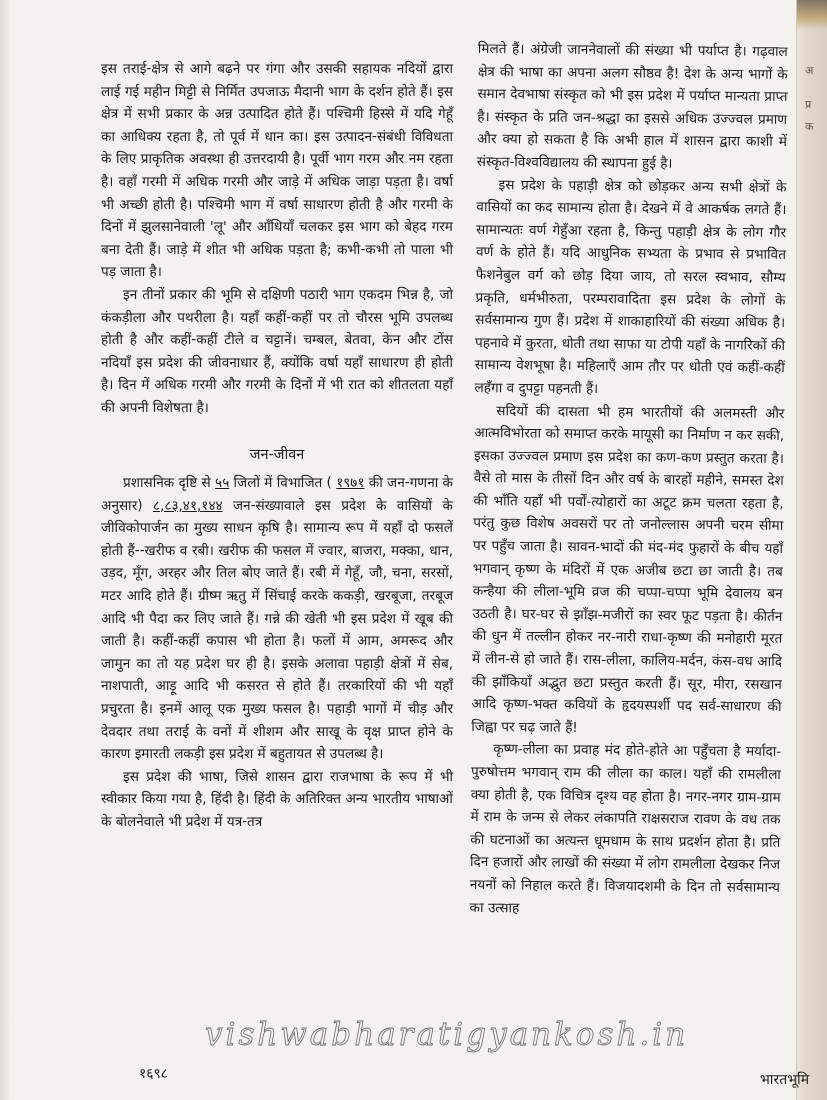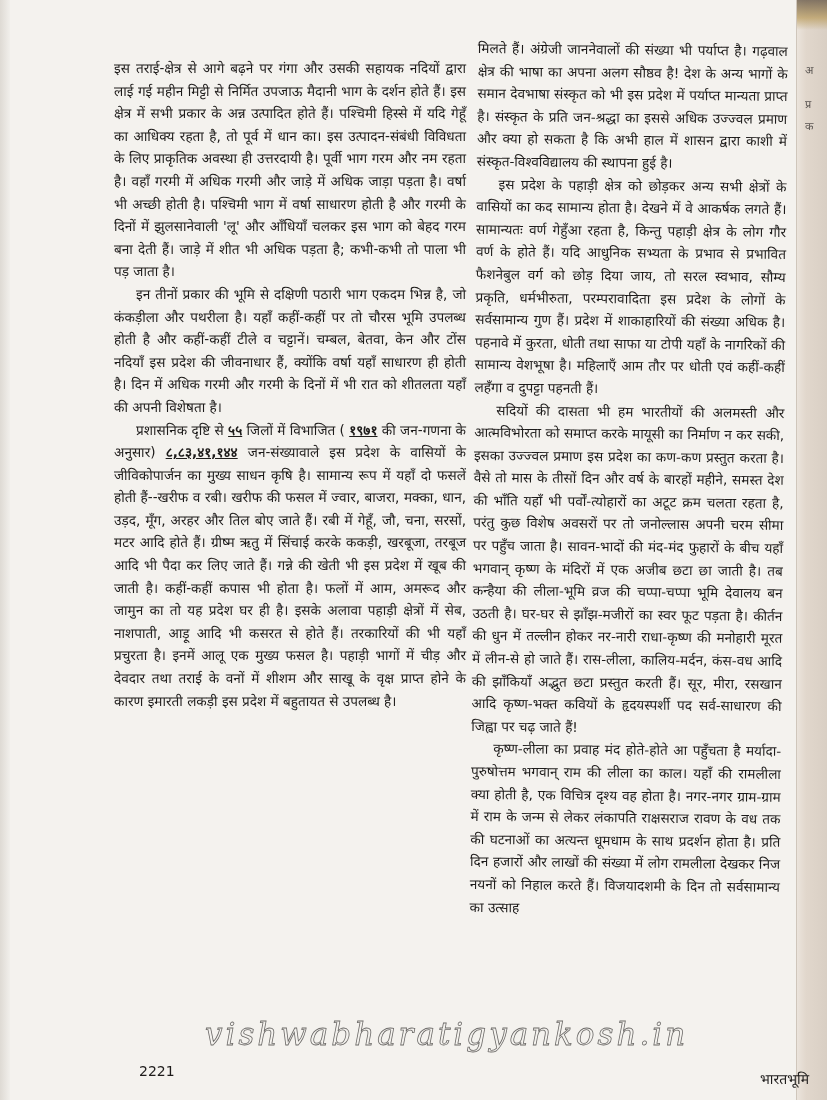--- a/index.html
+++ b/index.html
@@ -23,28 +23,28 @@
     background:linear-gradient(to bottom,#5a4a38,#b89a5a 60%,transparent);
     transform:translateX(30px); opacity:.7;
   }
   .page-curl .glyph {
     position:absolute; left:8px; font-size:11px; color:#5a5552;
   }
   .column {
     position:absolute; font-size:13.6px; line-height:22.6px;
     text-align:justify; letter-spacing:0;
   }
-  .col-left { left:114px; top:57px; width:352px; }
+  .col-left { left:101px; top:57px; width:352px; }
   .col-right { left:478px; top:37px; width:310px; transform:rotate(0.55deg); transform-origin:0 0; }
   .para { margin:0; text-indent:0; }
   .para.indent { text-indent:22px; }
   .heading {
     text-align:center; font-size:14.5px; margin:24px 0 6px 0; font-weight:normal;
   }
-  .u { text-decoration:underline;font-weight:bold; }
+  .u { text-decoration:underline; }
   .folio-left { position:absolute; left:139px; top:1063px; font-size:14px; }
   .folio-right { position:absolute; left:760px; top:1069px; font-size:14px; }
   .watermark {
     position:absolute; left:205px; top:1016px;
     font-family:"DejaVu Serif", serif; font-style:italic; font-size:31px;
     letter-spacing:3px; color:transparent;
     -webkit-text-stroke:0.8px #6d6b69;
   }
 </style>
 </head>
@@ -55,25 +55,27 @@
 <div class="page-curl">
   <div class="dark"></div>
   <span class="glyph" style="top:62px">अ</span>
   <span class="glyph" style="top:96px">प्र</span>
   <span class="glyph" style="top:118px">क</span>
 </div>
 
 <div class="column col-left">
   <p class="para">इस तराई-क्षेत्र से आगे बढ़ने पर गंगा और उसकी सहायक नदियों द्वारा लाई गई महीन मिट्टी से निर्मित उपजाऊ मैदानी भाग के दर्शन होते हैं। इस क्षेत्र में सभी प्रकार के अन्न उत्पादित होते हैं। पश्चिमी हिस्से में यदि गेहूँ का आधिक्य रहता है, तो पूर्व में धान का। इस उत्पादन-संबंधी विविधता के लिए प्राकृतिक अवस्था ही उत्तरदायी है। पूर्वी भाग गरम और नम रहता है। वहाँ गरमी में अधिक गरमी और जाड़े में अधिक जाड़ा पड़ता है। वर्षा भी अच्छी होती है। पश्चिमी भाग में वर्षा साधारण होती है और गरमी के दिनों में झुलसानेवाली 'लू' और आँधियाँ चलकर इस भाग को बेहद गरम बना देती हैं। जाड़े में शीत भी अधिक पड़ता है; कभी-कभी तो पाला भी पड़ जाता है।</p>
   <p class="para indent">इन तीनों प्रकार की भूमि से दक्षिणी पठारी भाग एकदम भिन्न है, जो कंकड़ीला और पथरीला है। यहाँ कहीं-कहीं पर तो चौरस भूमि उपलब्ध होती है और कहीं-कहीं टीले व चट्टानें। चम्बल, बेतवा, केन और टोंस नदियाँ इस प्रदेश की जीवनाधार हैं, क्योंकि वर्षा यहाँ साधारण ही होती है। दिन में अधिक गरमी और गरमी के दिनों में भी रात को शीतलता यहाँ की अपनी विशेषता है।</p>
+  <h3 class="heading">जन-जीवन</h3>
   <p class="para indent"><span>प्रशासनिक दृष्टि से </span><span class="u">५५</span><span> जिलों में विभाजित ( </span><span class="u">१९७१</span><span> की जन-गणना के अनुसार) </span><span class="u">८,८३,४१,१४४</span><span> जन-संख्यावाले इस प्रदेश के वासियों के जीविकोपार्जन का मुख्य साधन कृषि है। सामान्य रूप में यहाँ दो फसलें होती हैं--खरीफ व रबी। खरीफ की फसल में ज्वार, बाजरा, मक्का, धान, उड़द, मूँग, अरहर और तिल बोए जाते हैं। रबी में गेहूँ, जौ, चना, सरसों, मटर आदि होते हैं। ग्रीष्म ऋतु में सिंचाई करके ककड़ी, खरबूजा, तरबूज आदि भी पैदा कर लिए जाते हैं। गन्ने की खेती भी इस प्रदेश में खूब की जाती है। कहीं-कहीं कपास भी होता है। फलों में आम, अमरूद और जामुन का तो यह प्रदेश घर ही है। इसके अलावा पहाड़ी क्षेत्रों में सेब, नाशपाती, आड़ू आदि भी कसरत से होते हैं। तरकारियों की भी यहाँ प्रचुरता है। इनमें आलू एक मुख्य फसल है। पहाड़ी भागों में चीड़ और देवदार तथा तराई के वनों में शीशम और साखू के वृक्ष प्राप्त होने के कारण इमारती लकड़ी इस प्रदेश में बहुतायत से उपलब्ध है।</span></p>
+  <p class="para indent">इस प्रदेश की भाषा, जिसे शासन द्वारा राजभाषा के रूप में भी स्वीकार किया गया है, हिंदी है। हिंदी के अतिरिक्त अन्य भारतीय भाषाओं के बोलनेवाले भी प्रदेश में यत्र-तत्र</p>
 </div>
 
 <div class="column col-right">
   <p class="para">मिलते हैं। अंग्रेजी जाननेवालों की संख्या भी पर्याप्त है। गढ़वाल क्षेत्र की भाषा का अपना अलग सौष्ठव है! देश के अन्य भागों के समान देवभाषा संस्कृत को भी इस प्रदेश में पर्याप्त मान्यता प्राप्त है। संस्कृत के प्रति जन-श्रद्धा का इससे अधिक उज्ज्वल प्रमाण और क्या हो सकता है कि अभी हाल में शासन द्वारा काशी में संस्कृत-विश्वविद्यालय की स्थापना हुई है।</p>
   <p class="para indent">इस प्रदेश के पहाड़ी क्षेत्र को छोड़कर अन्य सभी क्षेत्रों के वासियों का कद सामान्य होता है। देखने में वे आकर्षक लगते हैं। सामान्यतः वर्ण गेहुँआ रहता है, किन्तु पहाड़ी क्षेत्र के लोग गौर वर्ण के होते हैं। यदि आधुनिक सभ्यता के प्रभाव से प्रभावित फैशनेबुल वर्ग को छोड़ दिया जाय, तो सरल स्वभाव, सौम्य प्रकृति, धर्मभीरुता, परम्परावादिता इस प्रदेश के लोगों के सर्वसामान्य गुण हैं। प्रदेश में शाकाहारियों की संख्या अधिक है। पहनावे में कुरता, धोती तथा साफा या टोपी यहाँ के नागरिकों की सामान्य वेशभूषा है। महिलाएँ आम तौर पर धोती एवं कहीं-कहीं लहँगा व दुपट्टा पहनती हैं।</p>
   <p class="para indent">सदियों की दासता भी हम भारतीयों की अलमस्ती और आत्मविभोरता को समाप्त करके मायूसी का निर्माण न कर सकी, इसका उज्ज्वल प्रमाण इस प्रदेश का कण-कण प्रस्तुत करता है। वैसे तो मास के तीसों दिन और वर्ष के बारहों महीने, समस्त देश की भाँति यहाँ भी पर्वों-त्योहारों का अटूट क्रम चलता रहता है, परंतु कुछ विशेष अवसरों पर तो जनोल्लास अपनी चरम सीमा पर पहुँच जाता है। सावन-भादों की मंद-मंद फुहारों के बीच यहाँ भगवान् कृष्ण के मंदिरों में एक अजीब छटा छा जाती है। तब कन्हैया की लीला-भूमि व्रज की चप्पा-चप्पा भूमि देवालय बन उठती है। घर-घर से झाँझ-मजीरों का स्वर फूट पड़ता है। कीर्तन की धुन में तल्लीन होकर नर-नारी राधा-कृष्ण की मनोहारी मूरत में लीन-से हो जाते हैं। रास-लीला, कालिय-मर्दन, कंस-वध आदि की झाँकियाँ अद्भुत छटा प्रस्तुत करती हैं। सूर, मीरा, रसखान आदि कृष्ण-भक्त कवियों के हृदयस्पर्शी पद सर्व-साधारण की जिह्वा पर चढ़ जाते हैं!</p>
   <p class="para indent">कृष्ण-लीला का प्रवाह मंद होते-होते आ पहुँचता है मर्यादा-पुरुषोत्तम भगवान् राम की लीला का काल। यहाँ की रामलीला क्या होती है, एक विचित्र दृश्य वह होता है। नगर-नगर ग्राम-ग्राम में राम के जन्म से लेकर लंकापति राक्षसराज रावण के वध तक की घटनाओं का अत्यन्त धूमधाम के साथ प्रदर्शन होता है। प्रति दिन हजारों और लाखों की संख्या में लोग रामलीला देखकर निज नयनों को निहाल करते हैं। विजयादशमी के दिन तो सर्वसामान्य का उत्साह</p>
 </div>
 
 <div class="watermark">vishwabharatigyankosh.in</div>
-<div class="folio-left">2221</div>
+<div class="folio-left">१६९८</div>
 <div class="folio-right">भारतभूमि</div>
 
 </body></html>

